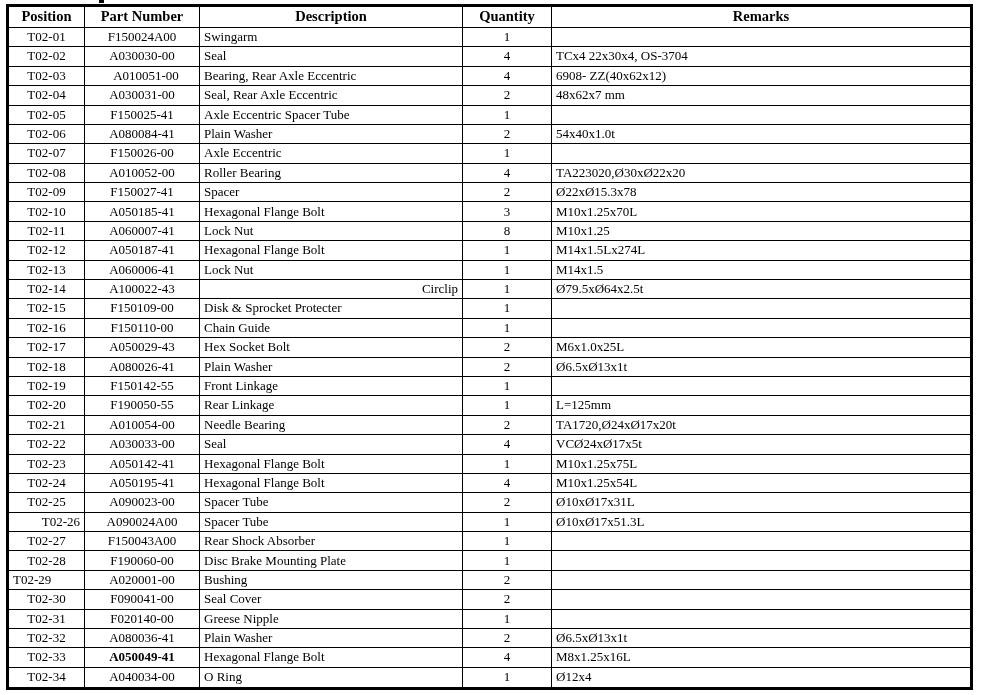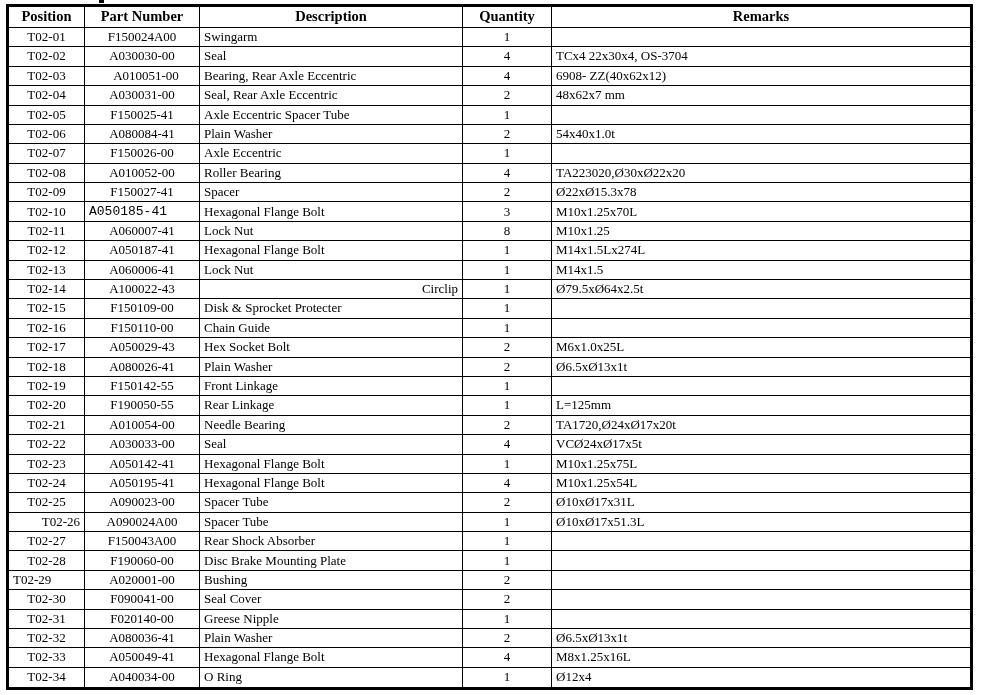--- a/index.html
+++ b/index.html
@@ -136,21 +136,21 @@
       </tr>
       <tr>
         <td style="text-align: center;">T02-09</td>
         <td style="text-align: center;">F150027-41</td>
         <td style="text-align: left;">Spacer</td>
         <td style="text-align: center;">2</td>
         <td style="text-align: left;">Ø22xØ15.3x78</td>
       </tr>
       <tr>
         <td style="text-align: center;">T02-10</td>
-        <td style="text-align: left; font-family: Liberation Mono, monospace;">A050185-41</td>
+        <td style="text-align: center;">A050185-41</td>
         <td style="text-align: left;">Hexagonal Flange Bolt</td>
         <td style="text-align: center;">3</td>
         <td style="text-align: left;">M10x1.25x70L</td>
       </tr>
       <tr>
         <td style="text-align: center;">T02-11</td>
         <td style="text-align: center;">A060007-41</td>
         <td style="text-align: left;">Lock Nut</td>
         <td style="text-align: center;">8</td>
         <td style="text-align: left;">M10x1.25</td>
@@ -297,21 +297,21 @@
       </tr>
       <tr>
         <td style="text-align: center;">T02-32</td>
         <td style="text-align: center;">A080036-41</td>
         <td style="text-align: left;">Plain Washer</td>
         <td style="text-align: center;">2</td>
         <td style="text-align: left;">Ø6.5xØ13x1t</td>
       </tr>
       <tr>
         <td style="text-align: center;">T02-33</td>
-        <td style="text-align: center;">A050049-41</td>
+        <td style="text-align: center; font-weight: bold;">A050049-41</td>
         <td style="text-align: left;">Hexagonal Flange Bolt</td>
         <td style="text-align: center;">4</td>
         <td style="text-align: left;">M8x1.25x16L</td>
       </tr>
       <tr>
         <td style="text-align: center;">T02-34</td>
         <td style="text-align: center;">A040034-00</td>
         <td style="text-align: left;">O Ring</td>
         <td style="text-align: center;">1</td>
         <td style="text-align: left; margin-left: 45px;">Ø12x4</td>

